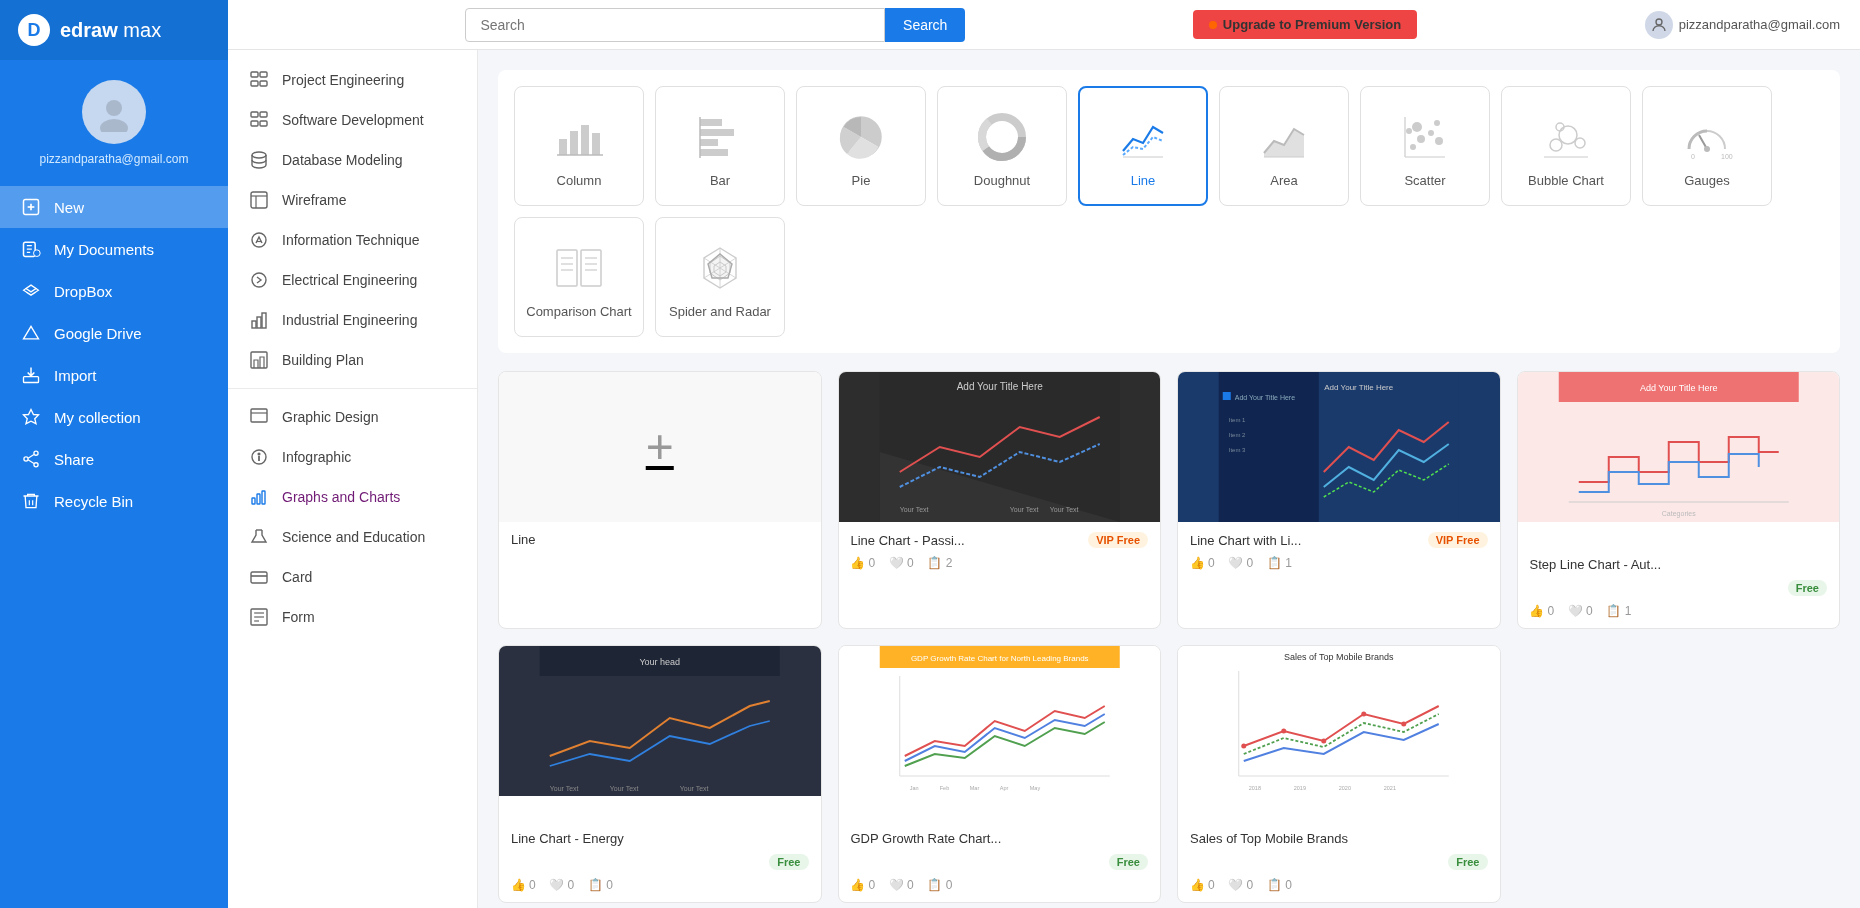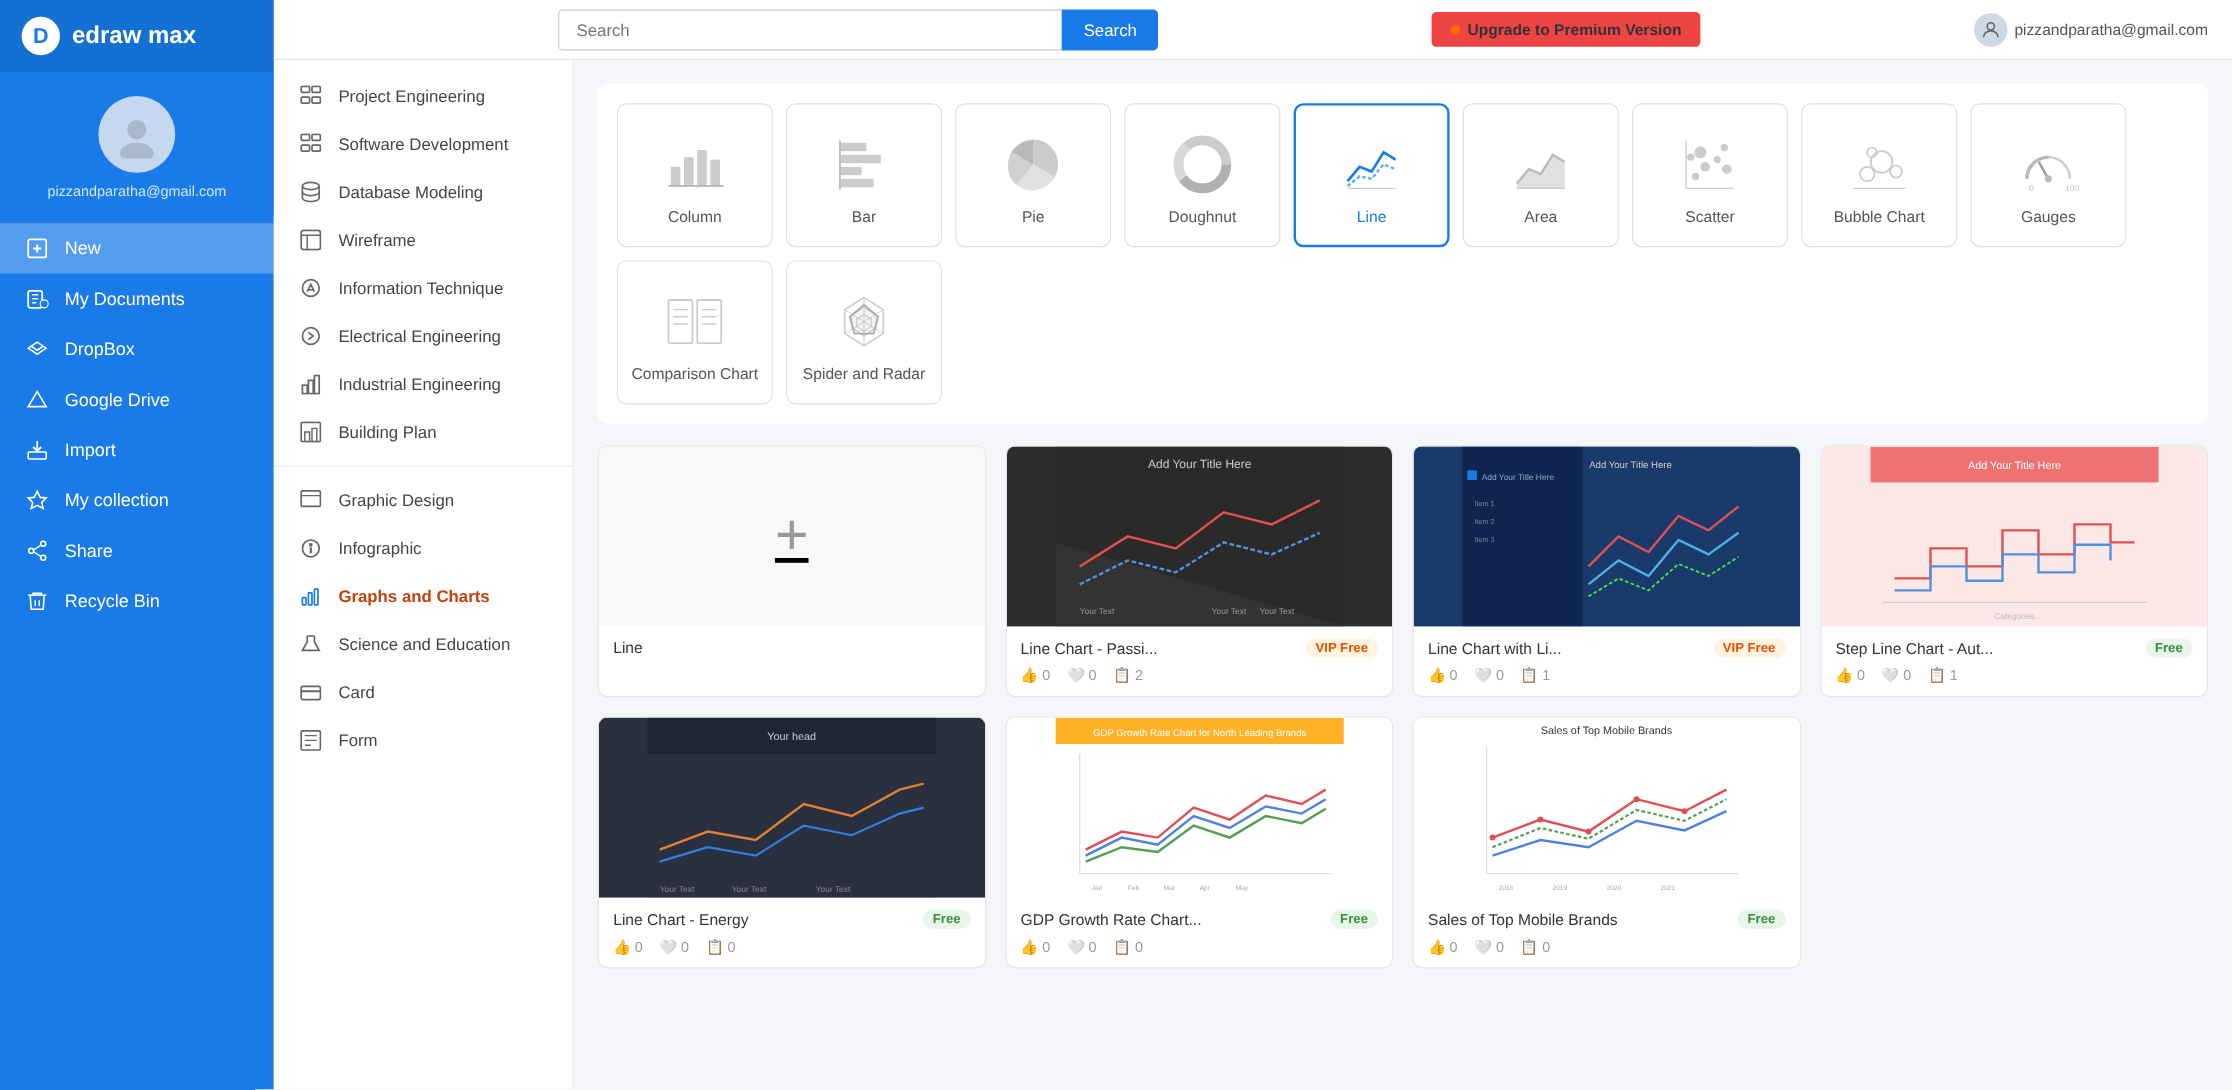--- a/index.html
+++ b/index.html
@@ -23,21 +23,21 @@
     }
     .sidebar-logo-icon {
       width: 32px; height: 32px;
       background: white;
       border-radius: 50%;
       display: flex; align-items: center; justify-content: center;
       margin-right: 10px;
       font-weight: bold; color: #1a7be8; font-size: 18px;
     }
     .sidebar-logo-text { font-size: 20px; font-weight: 600; color: white; }
-    .sidebar-logo-text span { font-weight: 700; }
+    .sidebar-logo-text span { font-weight: 400; }
 
     .sidebar-profile {
       display: flex; flex-direction: column; align-items: center;
       padding: 20px 10px 14px;
       background: #1a7be8;
     }
     .avatar {
       width: 64px; height: 64px; border-radius: 50%;
       background: #c5d8f0;
       display: flex; align-items: center; justify-content: center;
@@ -165,21 +165,21 @@
     .template-card-blank .plus { font-size: 48px; color: #999; line-height: 1; }
     .template-card-info {
       padding: 10px 12px 8px;
       display: flex; align-items: center; justify-content: space-between;
     }
     .template-card-name { font-size: 13px; color: #333; flex: 1; }
     .template-badge {
       font-size: 11px; padding: 2px 8px; border-radius: 10px;
       font-weight: 600;
     }
-    .badge-free { background: #e8f5e9; color: #388e3c; }
+    .badge-free { background: #e8f5e9; color: #388e3c; margin-top: 48px; }
     .badge-vip { background: #fff3e0; color: #e65100; }
     .template-card-stats {
       padding: 0 12px 10px;
       display: flex; gap: 14px; font-size: 12px; color: #999;
     }
     .stat-item { display: flex; align-items: center; gap: 3px; }
 
     
     .tc-dark { background: #2d2d2d; }
   </style>
@@ -411,21 +411,21 @@
         <span>Infographic</span>
       </div>
       <div class="cat-item active">
         <span class="cat-icon">
           <svg viewBox="0 0 18 18">
               <rect x="2" y="10" width="3" height="6" rx="0.5" stroke="#1a7be8" stroke-width="1.4" fill="none"></rect>
               <rect x="7" y="6" width="3" height="10" rx="0.5" stroke="#1a7be8" stroke-width="1.4" fill="none"></rect>
               <rect x="12" y="3" width="3" height="13" rx="0.5" stroke="#1a7be8" stroke-width="1.4" fill="none"></rect>
             </svg>
         </span>
-        <span style="color:#c2410c;font-weight:bold;">Graphs and Charts</span>
+        <span style="color:#701a75;">Graphs and Charts</span>
       </div>
       <div class="cat-item">
         <span class="cat-icon">
           <svg viewBox="0 0 18 18">
               <path d="M6 2v5L2 14h14L12 7V2" stroke="#666" stroke-width="1.4" fill="none"></path>
               <line x1="6" y1="2" x2="12" y2="2" stroke="#666" stroke-width="1.4"></line>
             </svg>
         </span>
         <span>Science and Education</span>
       </div>

